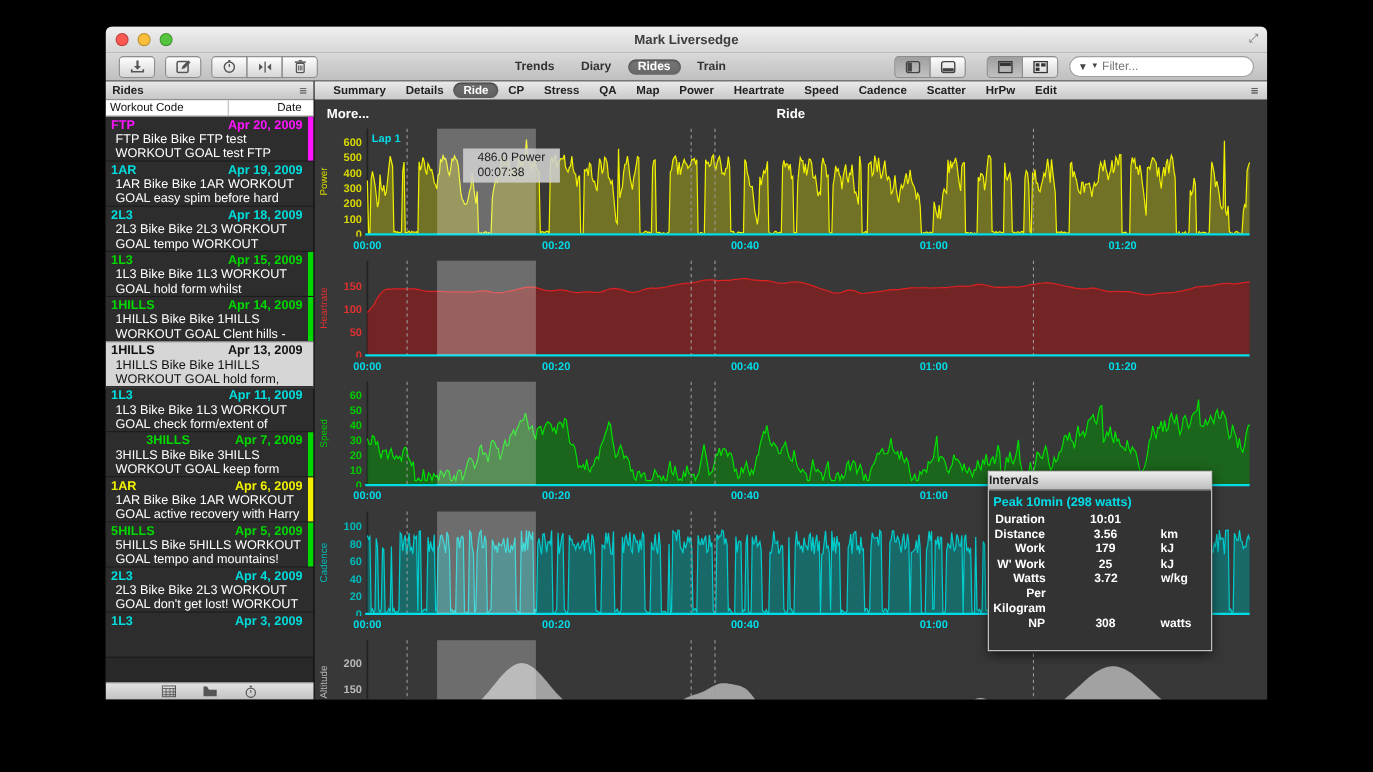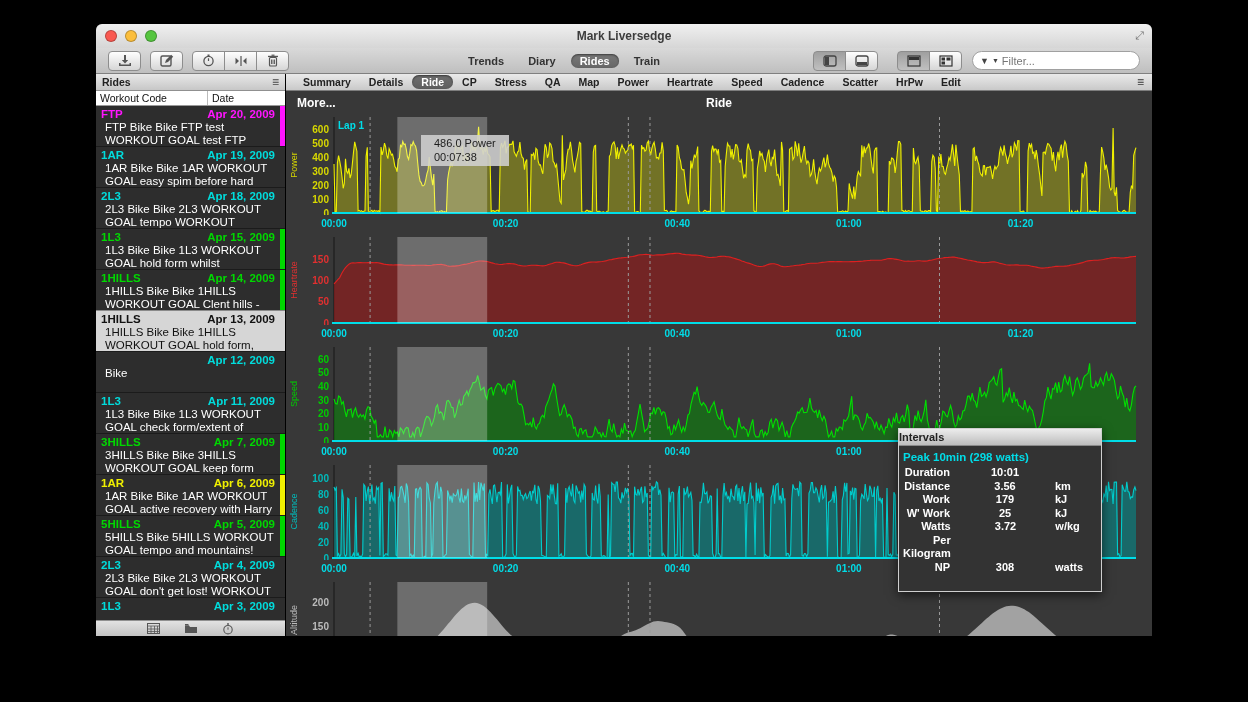--- a/index.html
+++ b/index.html
@@ -44,21 +44,21 @@
   .content { position:absolute; top:50px; left:0; right:0; bottom:0; display:flex; }
   
   .sidebar { width:190px; display:flex; flex-direction:column; background:#282828;
              border-right:1px solid #000; }
   .sb-header { height:17px; background:linear-gradient(#e8e8e8,#c7c7c7); border-bottom:1px solid #909090;
                display:flex; align-items:center; padding:0 6px; font-size:10.5px; font-weight:bold; color:#222; }
   .sb-header .menu { margin-left:auto; color:#444; font-size:12px; }
   .sb-cols { height:15px; background:#fff; border-bottom:1px solid #999; display:flex;
              align-items:center; font-size:10.5px; color:#111; }
   .sb-col1 { width:112px; padding-left:4px; border-right:1px solid #bbb; height:100%; display:flex; align-items:center;}
-  .sb-col2 { padding-left:4px; }
+  .sb-col2 { padding-left:4px;margin-left:40px; }
   .ride-list { flex:1; overflow:hidden; }
   .ride-row { position:relative; height:41px; padding:2px 10px 0 5px; background:#2d2d2d;
               border-bottom:1px solid #1b1b1b; }
   .ride-row.selected { background:#d6d6d6; outline:1px solid #8a8a8a; }
   .rr-line1 { display:flex; justify-content:space-between; font-size:11.5px; font-weight:bold; line-height:13px; }
   .rr-desc { font-size:11.5px; line-height:12.8px; color:#fff; height:26px; overflow:hidden; padding-left:4px; }
   .ride-row.selected .rr-desc { color:#111; }
   .rr-strip { position:absolute; right:0; top:0; bottom:0; width:5px; }
   .sb-bottom { height:16px; background:linear-gradient(#e2e2e2,#c3c3c3); border-top:1px solid #909090;
                display:flex; align-items:center; justify-content:center; gap:24px; }
@@ -244,35 +244,28 @@
           </div>
           <div class="ride-row selected">
             <div class="rr-line1">
               <span style="color: rgb(17, 17, 17);">1HILLS</span>
               <span style="color: rgb(17, 17, 17);">Apr 13, 2009</span>
             </div>
             <div class="rr-desc">1HILLS Bike Bike 1HILLS WORKOUT GOAL hold form, check</div>
           </div>
           <div class="ride-row">
             <div class="rr-line1">
-              <span style="color: rgb(0, 220, 220);"></span>
-              <span style="color: rgb(0, 220, 220);">Apr 12, 2009</span>
-            </div>
-            <div class="rr-desc">Bike</div>
-          </div>
-          <div class="ride-row">
-            <div class="rr-line1">
               <span style="color: rgb(0, 220, 220);">1L3</span>
               <span style="color: rgb(0, 220, 220);">Apr 11, 2009</span>
             </div>
             <div class="rr-desc">1L3 Bike Bike 1L3 WORKOUT GOAL check form/extent of recovery</div>
           </div>
           <div class="ride-row">
             <div class="rr-line1">
-              <span style="color: rgb(0, 216, 0);">3HILLS</span>
+              <span style="color: rgb(0, 216, 0); margin-left: 32px;">3HILLS</span>
               <span style="color: rgb(0, 216, 0);">Apr 7, 2009</span>
             </div>
             <div class="rr-desc">3HILLS Bike Bike 3HILLS WORKOUT GOAL keep form and</div>
             <div class="rr-strip" style="background: rgb(0, 216, 0);"></div>
           </div>
           <div class="ride-row">
             <div class="rr-line1">
               <span style="color: rgb(240, 240, 0);">1AR</span>
               <span style="color: rgb(240, 240, 0);">Apr 6, 2009</span>
             </div>

